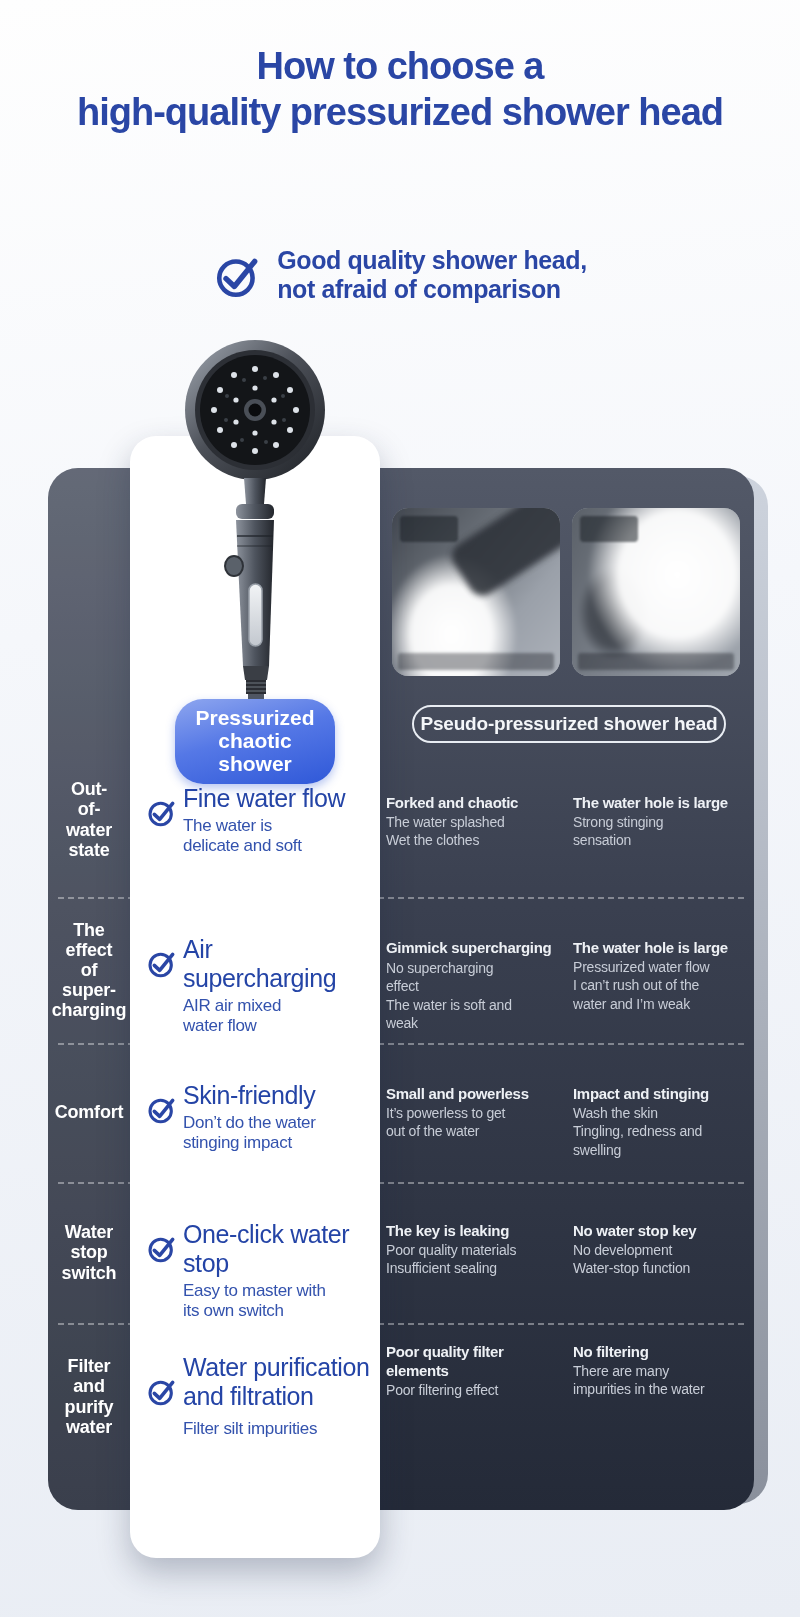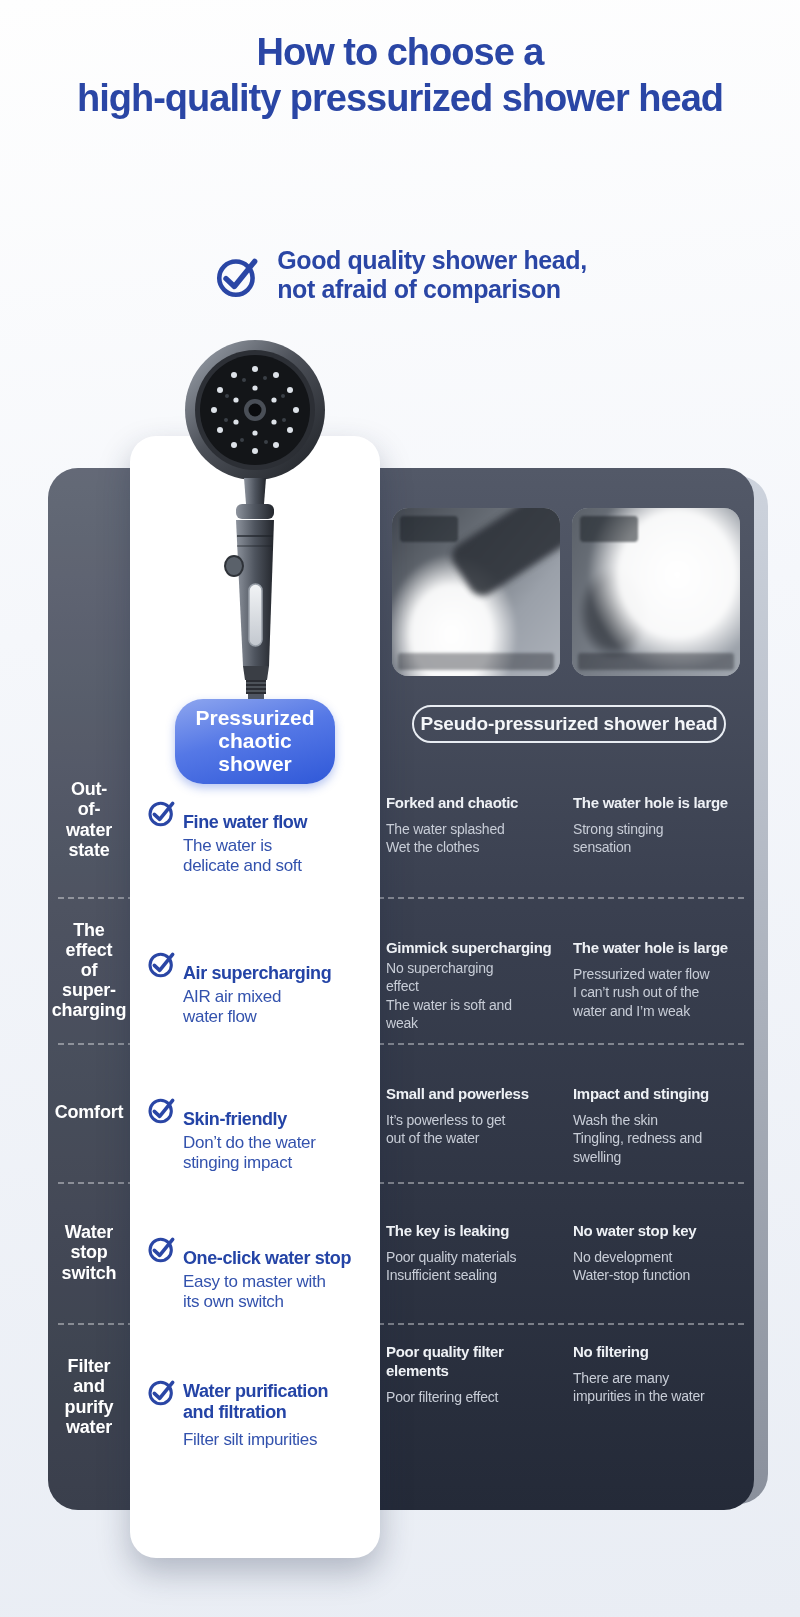--- a/index.html
+++ b/index.html
@@ -2,21 +2,21 @@
 <html><head>
 <meta charset="utf-8">
 <style>
   html,body{margin:0;padding:0;background:#dfe3ea;}
   .page{
     position:relative;width:800px;height:1617px;overflow:hidden;
     background:linear-gradient(175deg,#fefefe 0%,#f5f7fb 38%,#e9edf4 100%);
     font-family:"Liberation Sans",sans-serif;
   }
   
-  .title{position:absolute;top:30px;left:0;right:0;text-align:center;
+  .title{position:absolute;top:44px;left:0;right:0;text-align:center;
     color:#2a46a5;font-weight:700;font-size:38px;line-height:1.2;letter-spacing:-1px;}
   
   .subtitle{position:absolute;top:246px;left:0;right:0;display:flex;
     justify-content:center;align-items:center;gap:14px;}
   .subtitle .txt{color:#2a46a5;font-weight:700;font-size:25px;line-height:1.16;
     text-align:left;white-space:pre-line;letter-spacing:-0.4px;}
   .check-svg{display:block;}
   
   .edge-band{position:absolute;left:60px;top:476px;width:708px;height:1028px;
     border-radius:30px;background:linear-gradient(180deg,#cdd3dd 0%,#8a909c 100%);}
@@ -59,30 +59,30 @@
   
   .shower{position:absolute;left:170px;top:336px;width:170px;height:366px;z-index:4;}
   
   .row{position:absolute;left:48px;width:706px;display:flex;z-index:5;box-sizing:border-box;}
   .row-label{width:82px;flex:none;display:flex;align-items:center;justify-content:center;
     text-align:center;color:#ffffff;font-weight:700;font-size:18px;line-height:1.12;
     white-space:pre-line;letter-spacing:-0.2px;}
   .row-good{width:250px;flex:none;box-sizing:border-box;padding:0 8px 0 16px;
     display:flex;align-items:flex-start;gap:5px;}
   .row-good .gtxt{min-width:0;}
-  .row-good .ghead{color:#2444a6;font-weight:700;font-size:18px;line-height:1.15;
-    letter-spacing:-0.4px;white-space:pre-line;margin-top:28px;}
+  .row-good .ghead{color:#2444a6;font-weight:400;font-size:25px;line-height:1.15;
+    letter-spacing:-0.4px;white-space:pre-line;}
   .row-good .gbody{color:#3352ad;font-weight:500;font-size:17px;line-height:1.22;
     letter-spacing:-0.3px;white-space:pre-line;margin-top:3px;}
   .gcheck{flex:none;margin-top:12px;}
   .row-bad{width:187px;flex:none;box-sizing:border-box;padding:0 8px 0 6px;}
   .row-bad .bhead{color:#eef1f5;font-weight:700;font-size:15px;line-height:1.25;
     letter-spacing:-0.3px;white-space:pre-line;}
   .row-bad .bbody{color:#c8cdd7;font-size:14px;line-height:1.32;letter-spacing:-0.2px;
-    white-space:pre-line;margin-top:7px;}
+    white-space:pre-line;}
 </style>
 </head>
 <body>
 
 <div class="page">
 
   <div class="title">
     <div>How to choose a</div>
     <div>high-quality pressurized shower head</div>
   </div>

